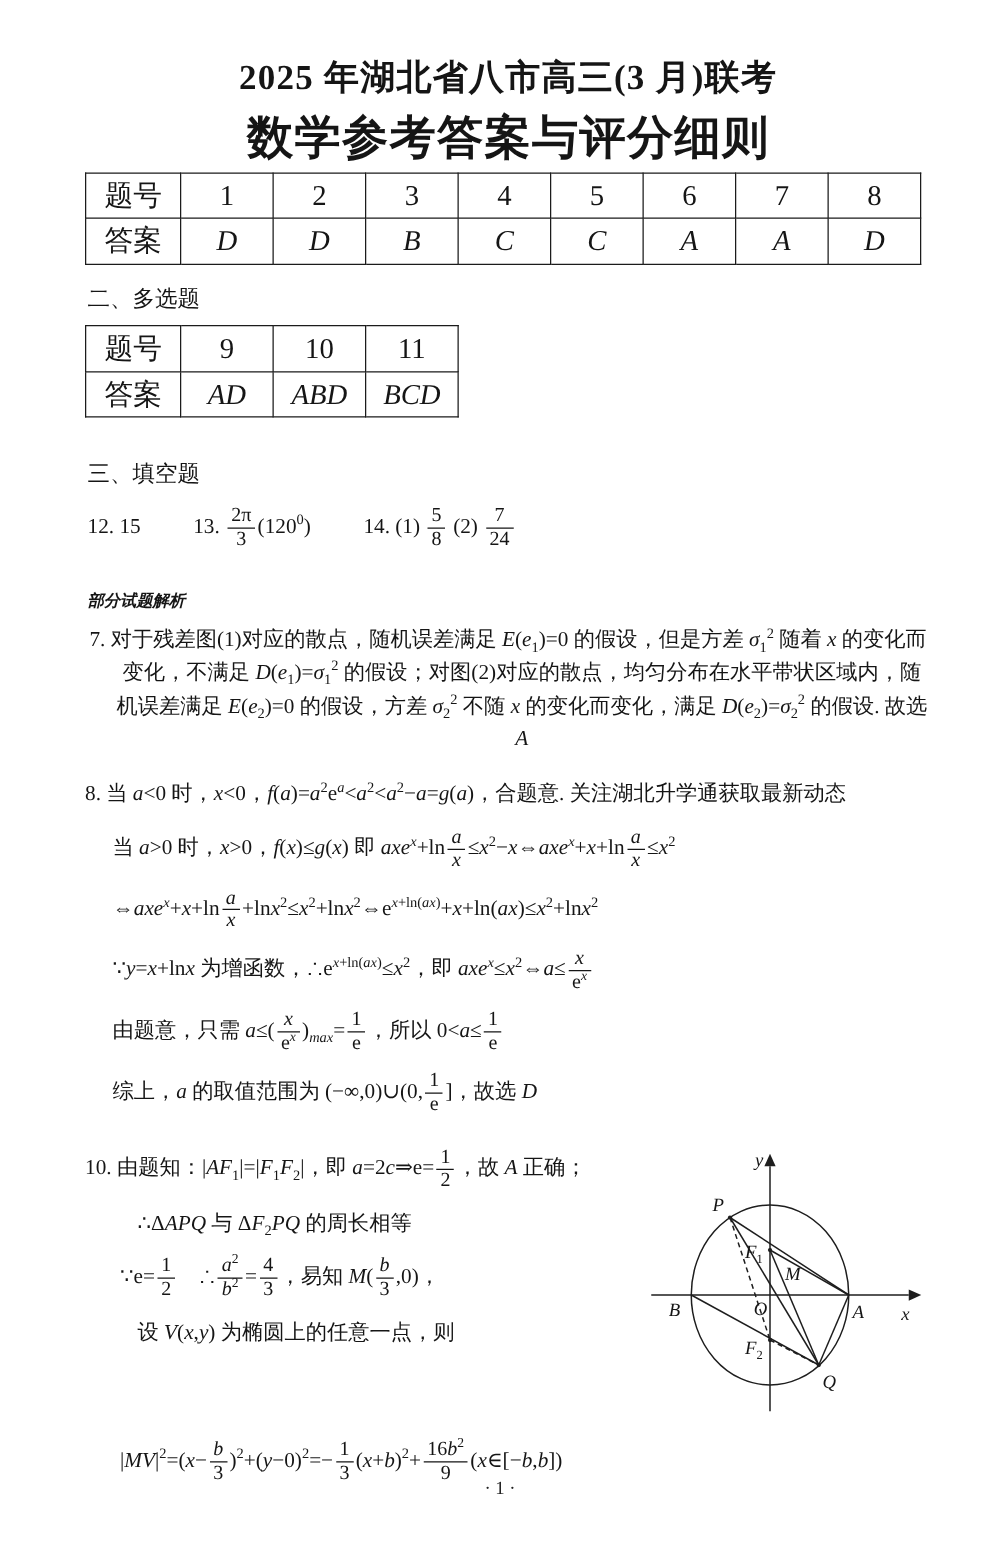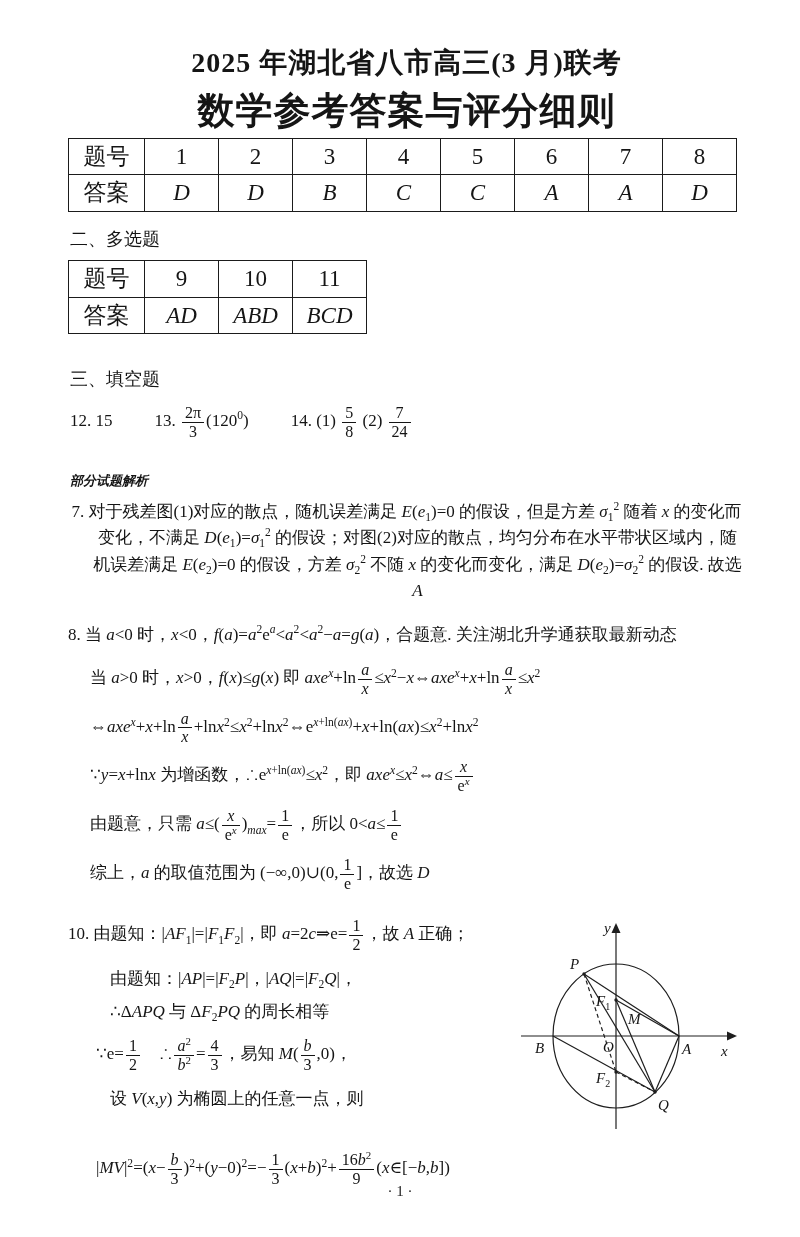--- a/index.html
+++ b/index.html
@@ -167,21 +167,20 @@
             <text x="94" y="133">O</text>
             <text x="119" y="105">M</text>
             <text x="149" y="191">Q</text>
             <text x="87" y="87"><tspan>F</tspan><tspan class="fig-sub" dy="4">1</tspan></text>
             <text x="87" y="164"><tspan>F</tspan><tspan class="fig-sub" dy="4">2</tspan></text>
           </g>
         </svg>
       </div>
 
       <div class="mline-tall first nowrap">10. 由题知：|<i>AF</i><sub>1</sub>|=|<i>F</i><sub>1</sub><i>F</i><sub>2</sub>|，即 <i>a</i>=2<i>c</i>⇒e=<span class="frac"><span>1</span><span>2</span></span>，故 <i>A</i> 正确；</div>
-      <div class="mline nowrap">由题知：|<i>AP</i>|=|<i>F</i><sub>2</sub><i>P</i>|，|<i>AQ</i>|=|<i>F</i><sub>2</sub><i>Q</i>|，</div>
       <div class="mline nowrap">∴Δ<i>APQ</i> 与 Δ<i>F</i><sub>2</sub><i>PQ</i> 的周长相等</div>
       <div class="mline-tall nowrap">∵e=<span class="frac"><span>1</span><span>2</span></span>　∴<span class="frac"><span><i>a</i><sup>2</sup></span><span><i>b</i><sup>2</sup></span></span>=<span class="frac"><span>4</span><span>3</span></span>，易知 <i>M</i>(<span class="frac"><span><i>b</i></span><span>3</span></span>,0)，</div>
       <div class="mline nowrap">设 <i>V</i>(<i>x</i>,<i>y</i>) 为椭圆上的任意一点，则</div>
       <div class="clear"></div>
       <div class="mline-tall nowrap">|<i>MV</i>|<sup>2</sup>=(<i>x</i>−<span class="frac"><span><i>b</i></span><span>3</span></span>)<sup>2</sup>+(<i>y</i>−0)<sup>2</sup>=−<span class="frac"><span>1</span><span>3</span></span>(<i>x</i>+<i>b</i>)<sup>2</sup>+<span class="frac"><span>16<i>b</i><sup>2</sup></span><span>9</span></span>(<i>x</i>∈[−<i>b</i>,<i>b</i>])</div>
 
     </div>
 
   </div>
 

